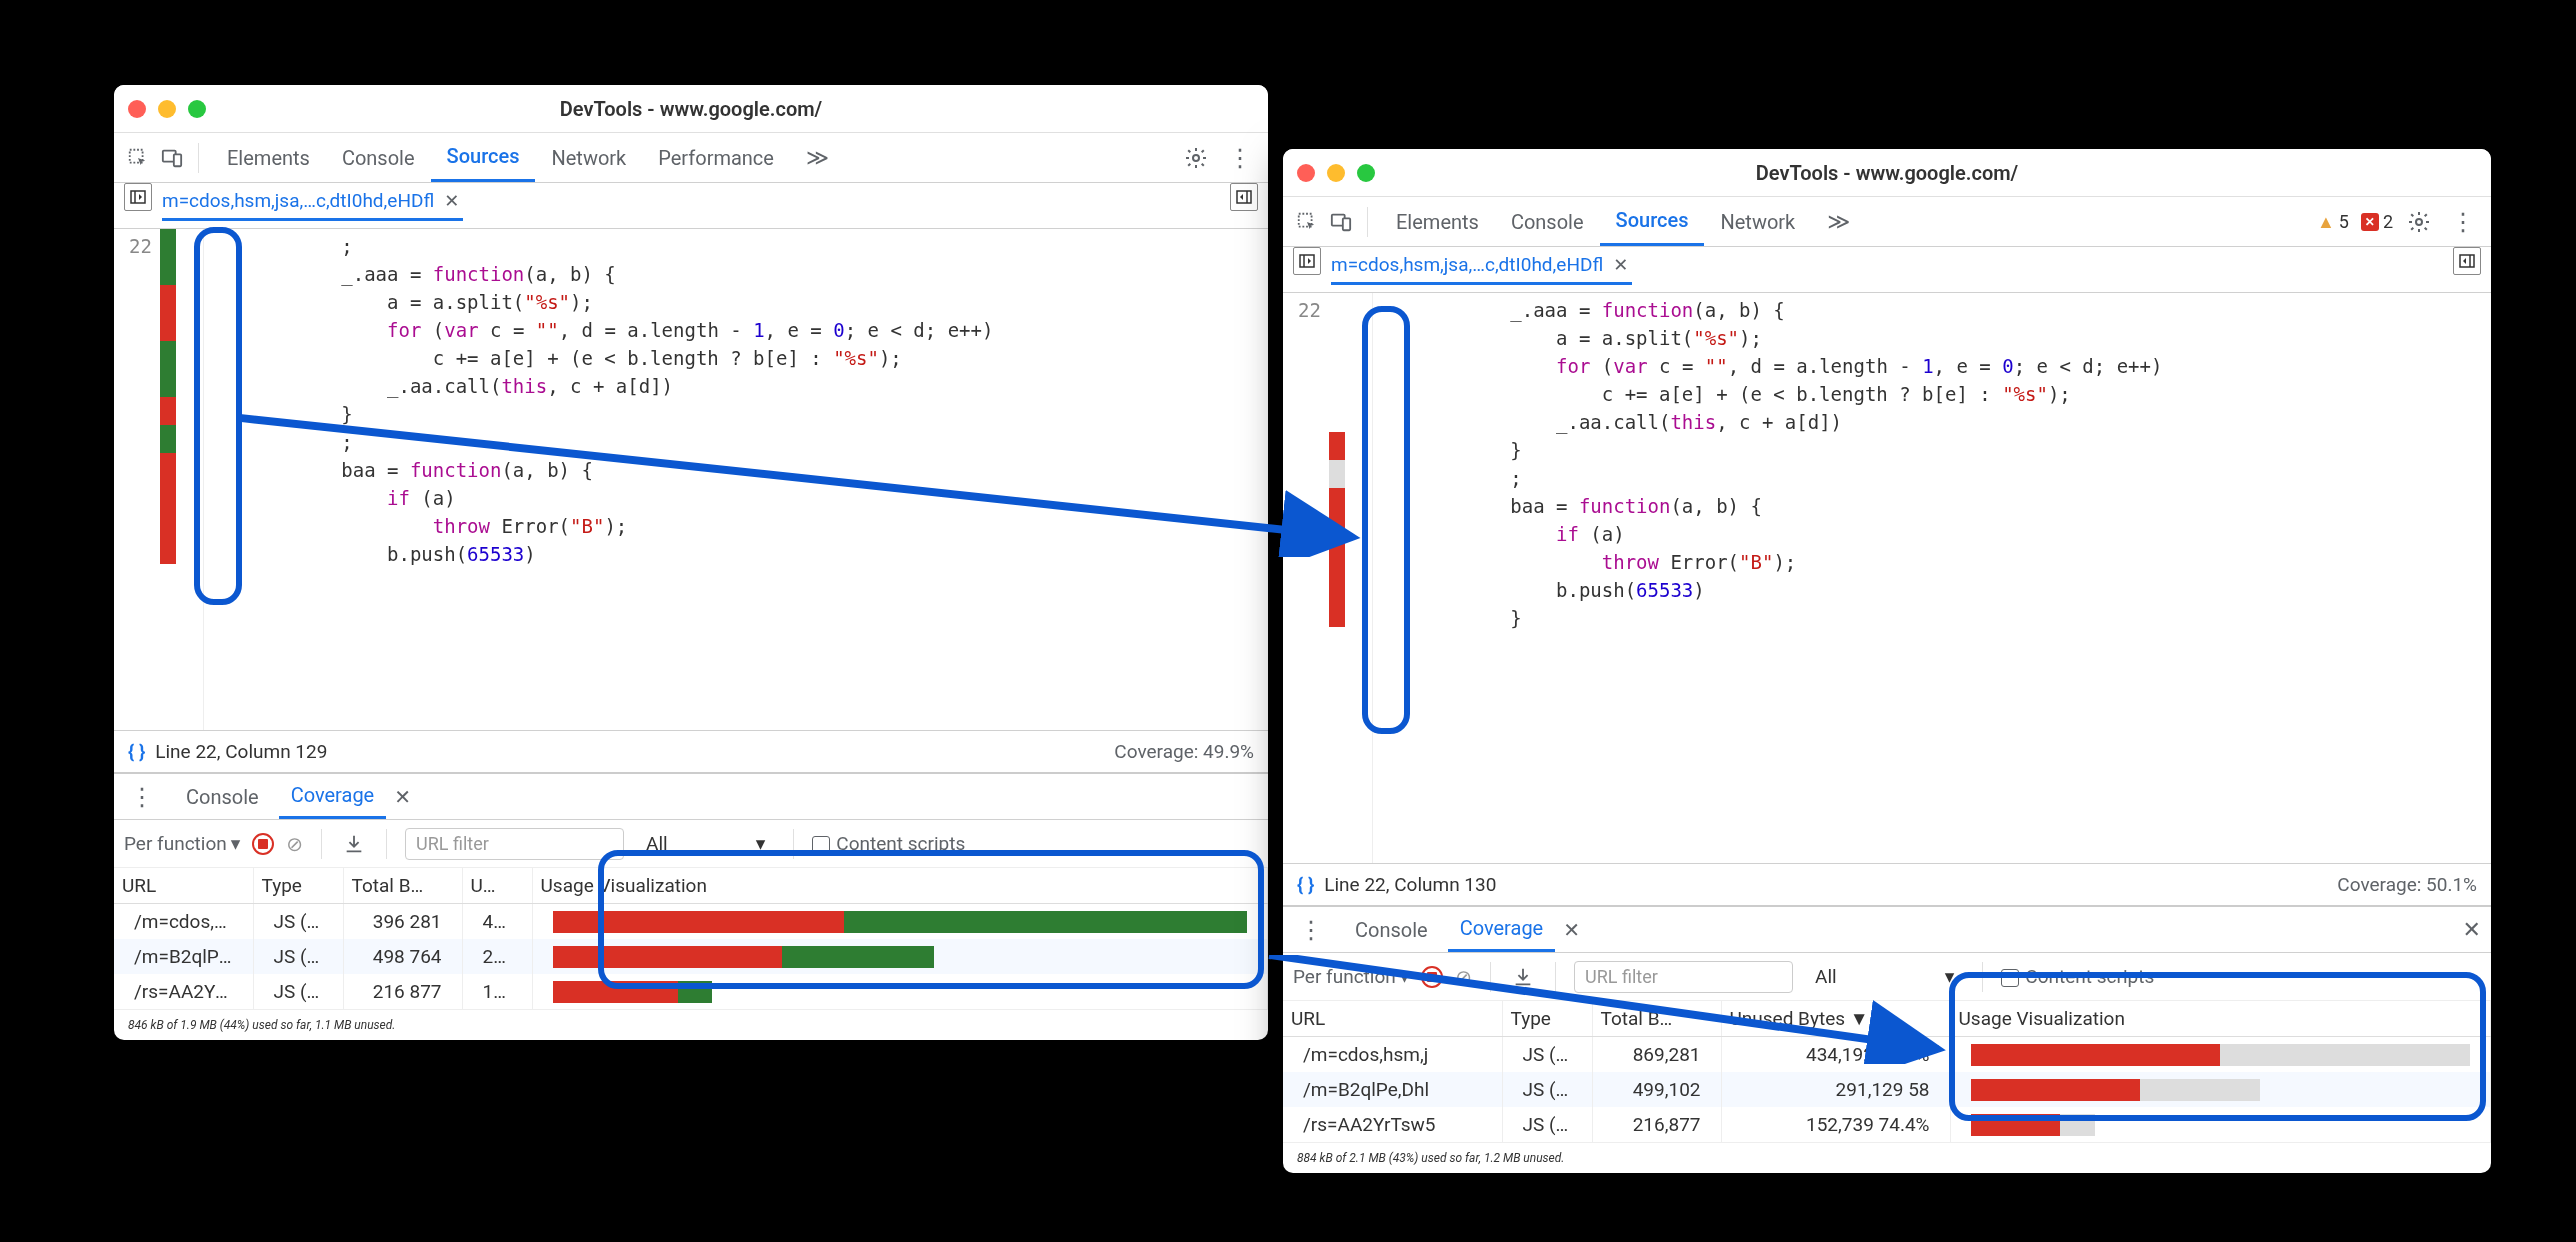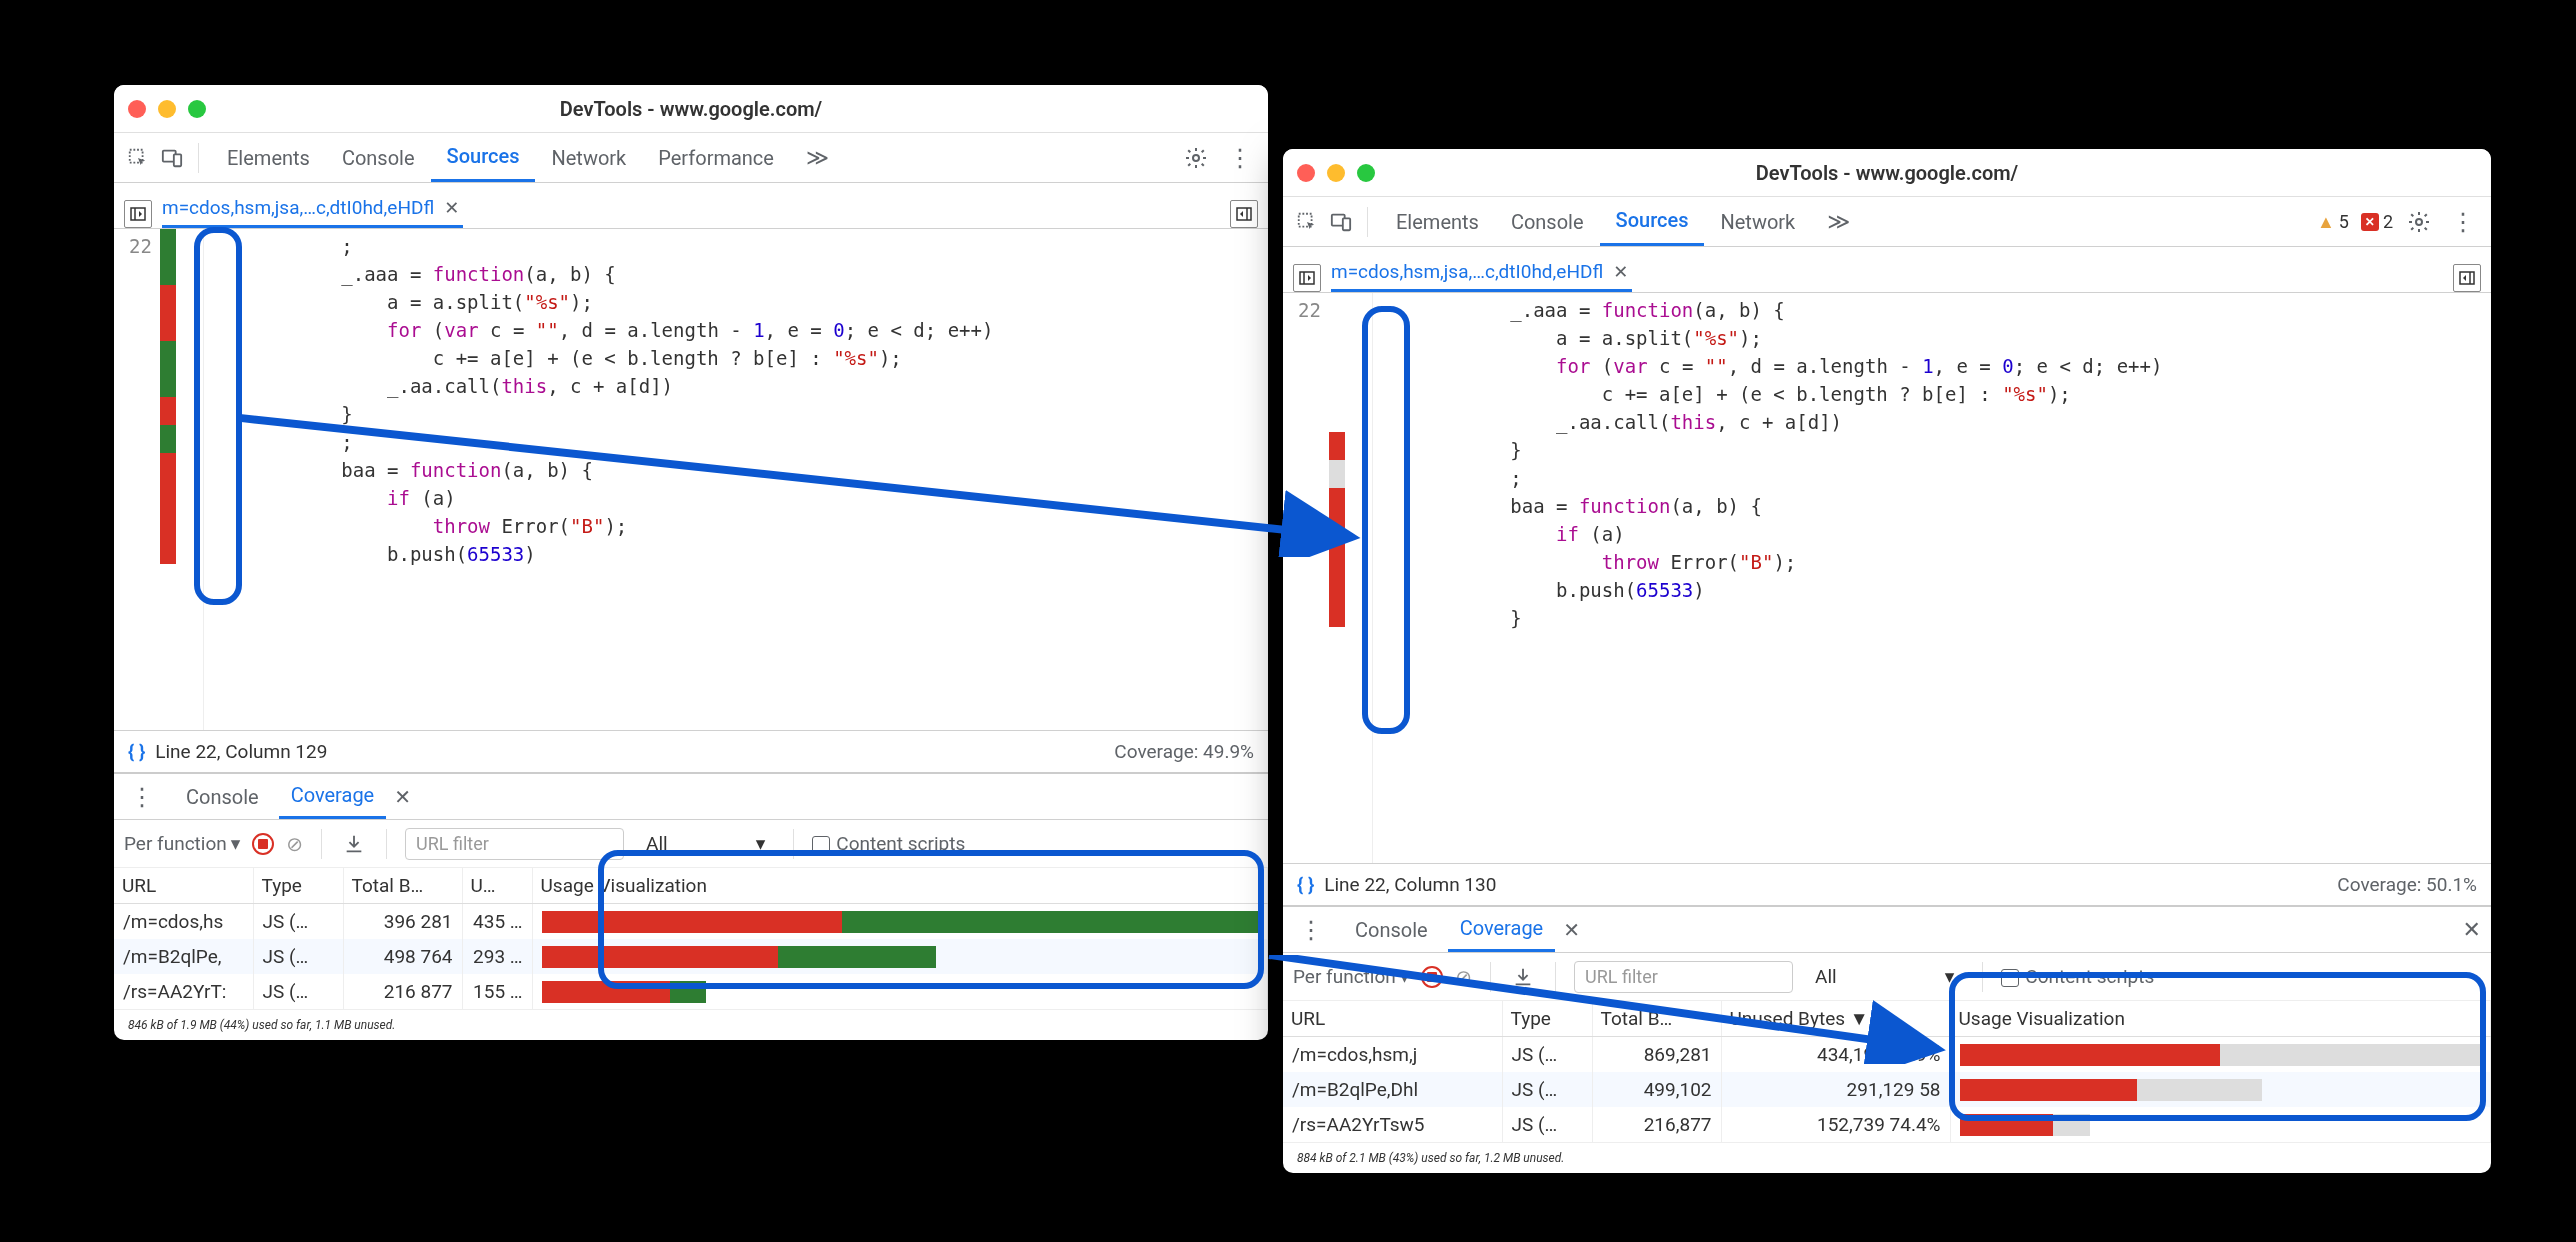--- a/index.html
+++ b/index.html
@@ -66,21 +66,21 @@
   .toolbar-right { margin-left: auto; display: flex; align-items: center; gap: 12px; }
   .warn-badge, .err-badge { display: inline-flex; align-items: center; gap: 4px; font-size: 18px; }
   .warn-badge .tri { color: #e8a33d; font-size: 18px; }
   .err-badge .sq { width: 18px; height: 18px; background: #d93025; border-radius: 3px; color: #fff; display: inline-flex; align-items: center; justify-content: center; font-size: 12px; font-weight: bold; }
   .gear-icon svg { width: 24px; height: 24px; }
   .kebab { font-size: 24px; color: #5f6368; cursor: pointer; padding: 0 6px; }
 
   .source-tabbar {
     height: 46px;
     display: flex;
-    align-items: flex-end;
+    align-items: flex-start;
     padding: 0 10px;
     border-bottom: 1px solid #d0d0d0;
     flex-shrink: 0;
     gap: 10px;
   }
   .panel-toggle { width: 28px; height: 28px; display: flex; align-items: center; justify-content: center; border: 1px solid #888; border-radius: 2px; cursor: pointer; }
   .file-tab {
     display: flex; align-items: center; gap: 6px; padding: 6px 0;
     color: #1a73e8; border-bottom: 3px solid #1a73e8;
     font-size: 19px;
@@ -155,21 +155,21 @@
   .chk { width: 18px; height: 18px; border: 1.5px solid #5f6368; border-radius: 3px; display: inline-block; margin-right: 6px; vertical-align: middle; }
 
   .cov-table { font-size: 19px; width: 100%; overflow: hidden; }
   .cov-table table { width: 100%; border-collapse: collapse; table-layout: fixed; }
   .cov-table th {
     text-align: left; font-weight: 400; padding: 6px 8px;
     border-bottom: 1px solid #ddd; border-right: 1px solid #eee;
     background: #fff; color: #333; white-space: nowrap; overflow: hidden; text-overflow: ellipsis;
   }
   .cov-table td {
-    padding: 6px 9px; border-right: 1px solid #eee;
+    padding: 6px 20px; border-right: 1px solid #eee;
     white-space: nowrap; overflow: hidden; text-overflow: ellipsis; margin-left: 16px;
   }
   .cov-table tr:nth-child(even) td { background: #f5f9ff; }
   .viz-cell { padding: 6px 8px; }
   .viz-bar { height: 22px; background: #eee; display: flex; width: 100%; }
   .viz-red { background: #d93025; height: 100%; }
   .viz-green { background: #2e7d32; height: 100%; }
   .viz-grey { background: #ddd; height: 100%; }
 
   .cov-footer {

